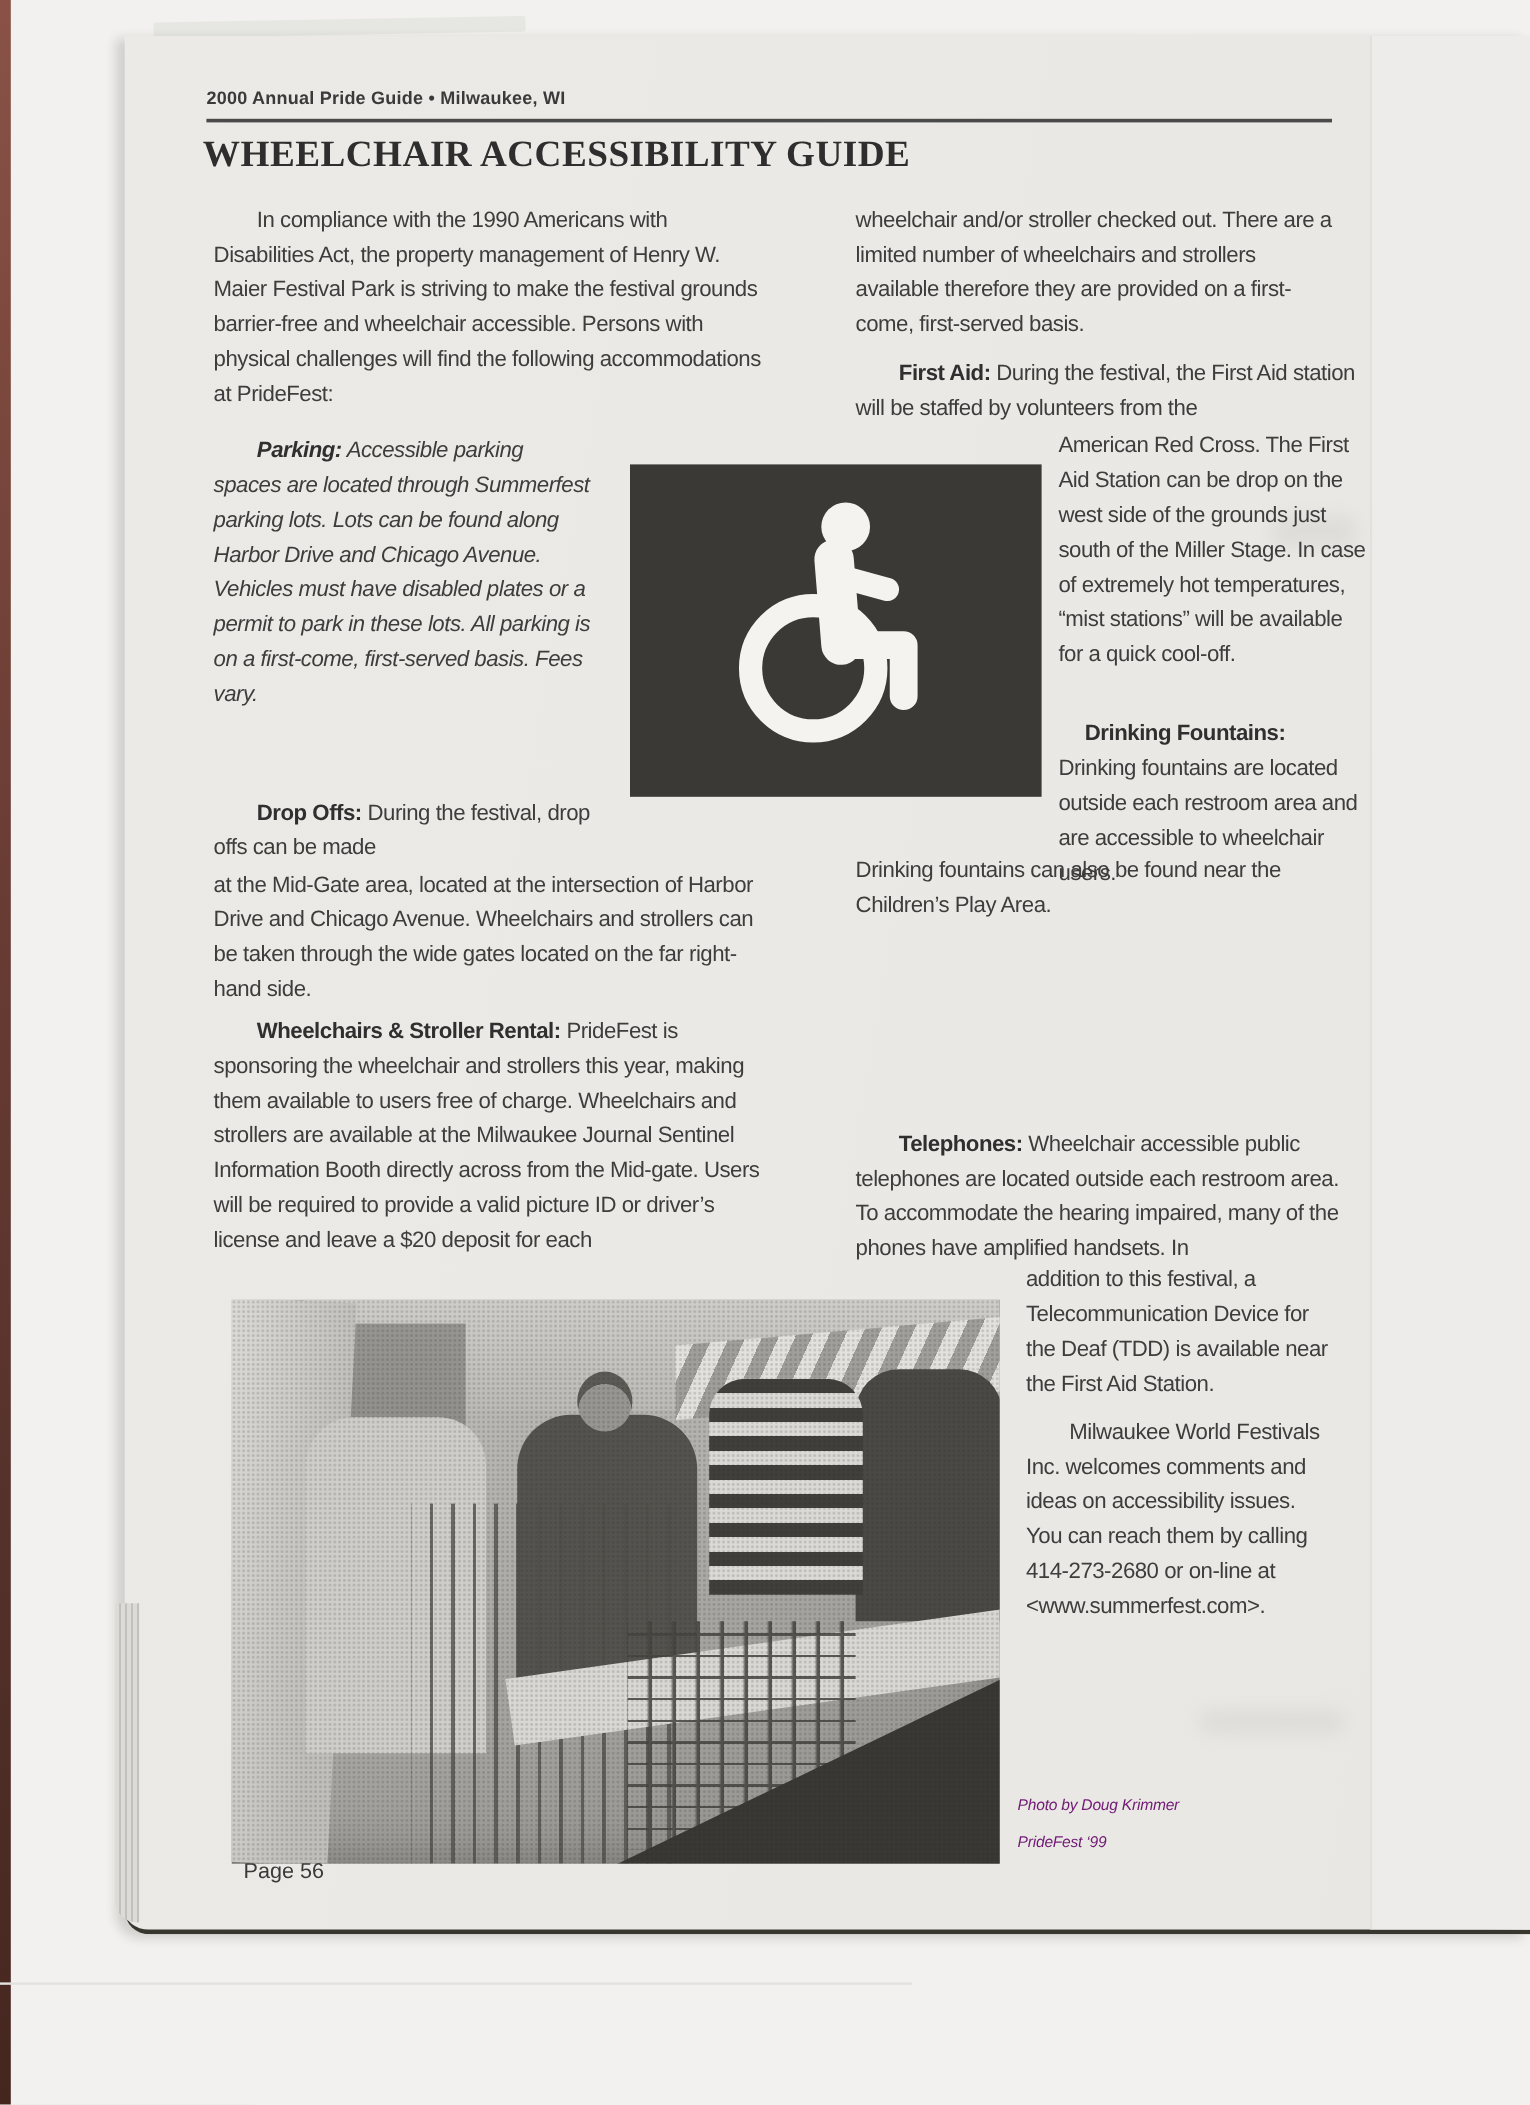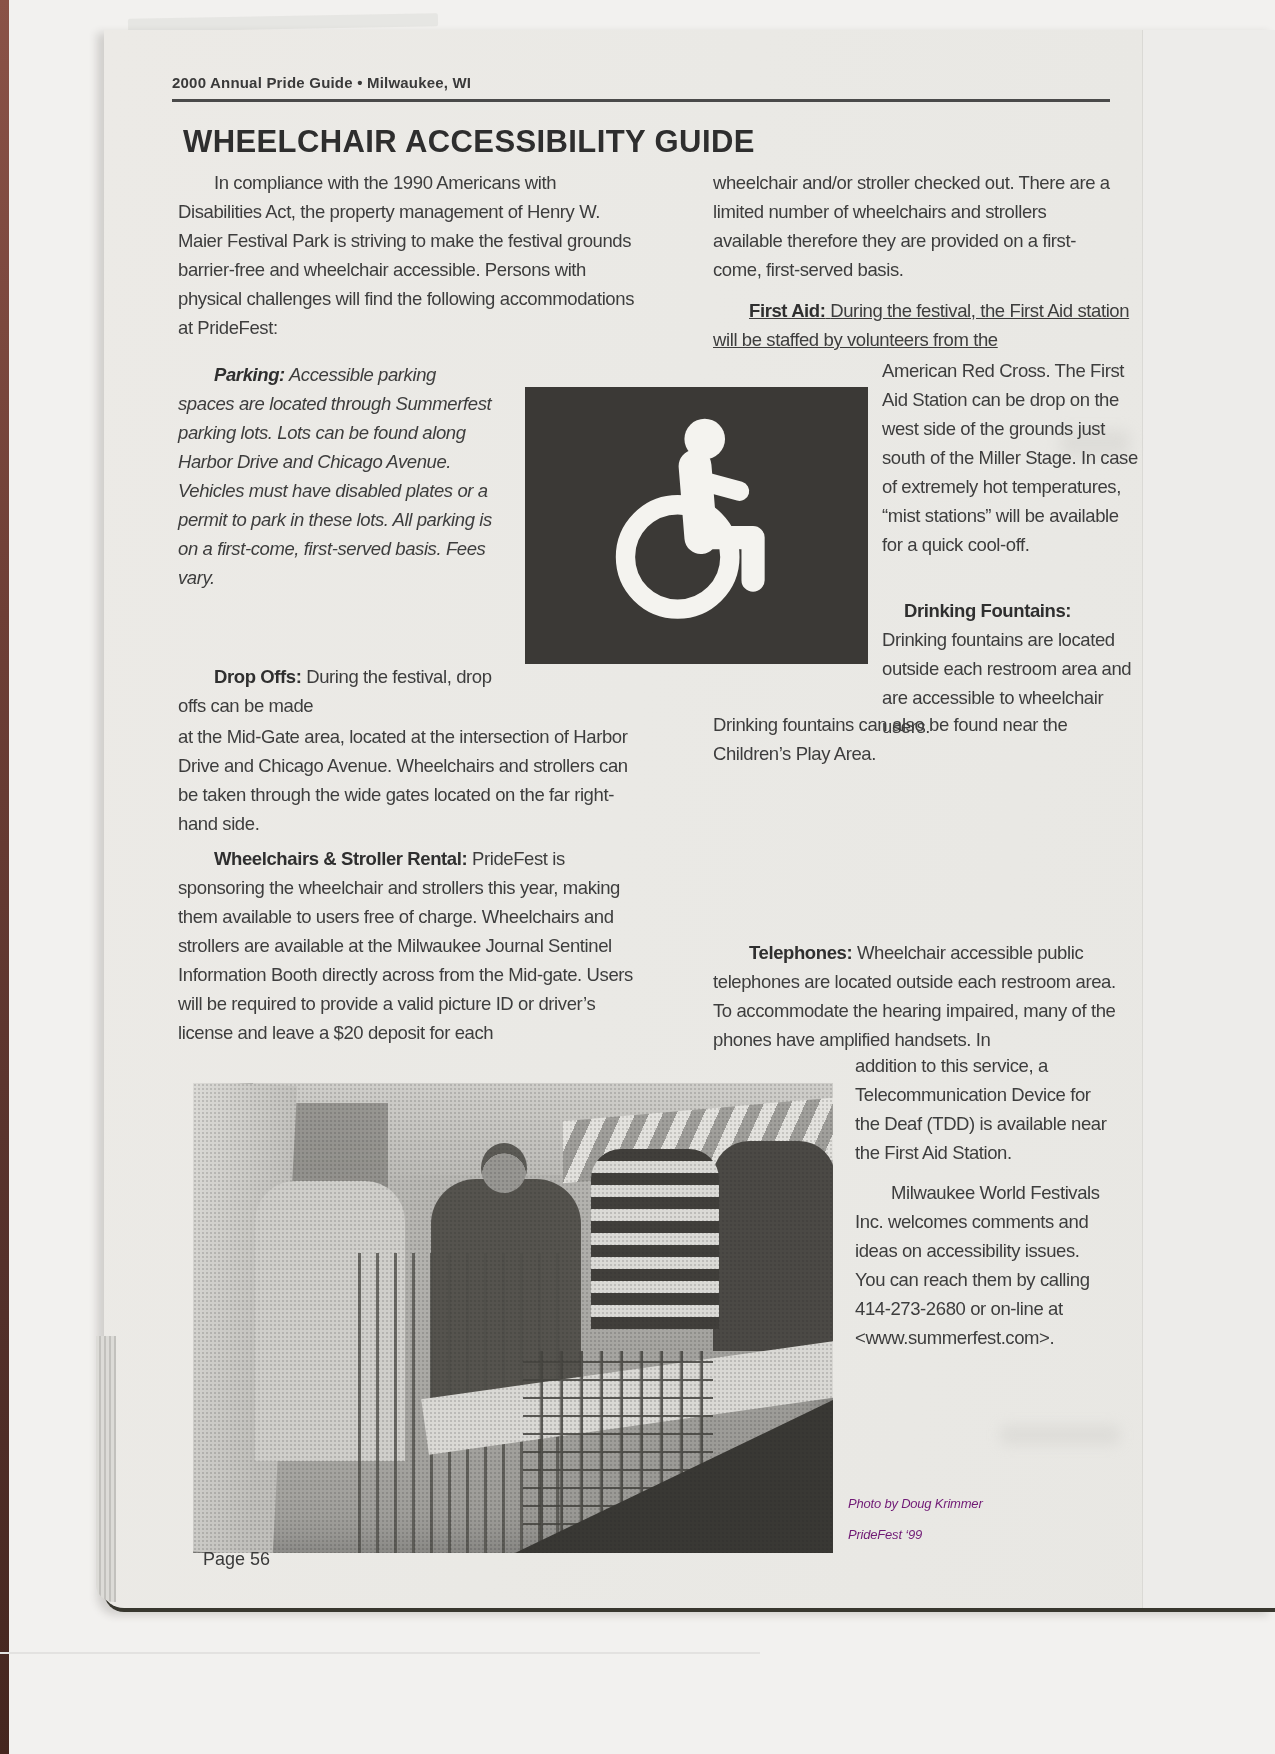--- a/index.html
+++ b/index.html
@@ -92,21 +92,21 @@
   <div class="top-page-edge"></div>
 
   <div class="booklet"></div>
   <div class="page-stack"></div>
   <div class="right-page-margin"></div>
   <div class="bleed-smudge" style="left:1060px;top:430px;width:70px;height:26px;"></div>
   <div class="bleed-smudge" style="left:1000px;top:1425px;width:120px;height:20px;"></div>
 
   <div class="kicker">2000 Annual Pride Guide • Milwaukee, WI</div>
   <div class="rule"></div>
-  <h1 class="headline" style="margin:14px;">WHEELCHAIR ACCESSIBILITY GUIDE</h1>
+  <h1 class="headline" style="margin:0;font-family:Liberation Serif, serif;">WHEELCHAIR ACCESSIBILITY GUIDE</h1>
 
   <p class="para ind" style="left:178px;top:168px;width:458px;margin:0;">In compliance with the 1990 Americans with Disabilities Act, the property management of Henry W. Maier Festival Park is striving to make the festival grounds barrier-free and wheelchair accessible. Persons with physical challenges will find the following accommodations at PrideFest:</p>
 
   <p class="para ind" style="left:178px;top:360px;width:315px;margin:0;font-style:italic;"><span class="lbl">Parking:</span>
     <span>Accessible parking spaces are located through Summerfest parking lots. Lots can be found along Harbor Drive and Chicago Avenue. Vehicles must have disabled plates or a permit to park in these lots. All parking is on a first-come, first-served basis. Fees vary.</span></p>
 
   <p class="para ind" style="left:178px;top:662px;width:315px;margin:0;"><span class="lbl">Drop Offs:</span>
     <span>During the festival, drop offs can be made</span></p>
 
   <p class="para" style="left:178px;top:722px;width:458px;margin:0;">at the Mid-Gate area, located at the intersection of Harbor Drive and Chicago Avenue. Wheelchairs and strollers can be taken through the wide gates located on the far right-hand side.</p>
@@ -121,35 +121,35 @@
         <path d="M59 29 L62 66" stroke-width="17"></path>
         <path d="M60 36 L82 42" stroke-width="10"></path>
         <path d="M62 66 L89 66 L89 88" stroke-width="12"></path>
       </g>
       <circle cx="64" cy="15" r="10.5" fill="#f4f3ef"></circle>
     </svg>
   </div>
 
   <p class="para" style="left:713px;top:168px;width:404px;margin:0;">wheelchair and/or stroller checked out. There are a limited number of wheelchairs and strollers available therefore they are provided on a first-come, first-served basis.</p>
 
-  <p class="para ind" style="left:713px;top:296px;width:422px;margin:0;text-decoration:underline;"><span class="lbl">First Aid:</span>
+  <p class="para ind" style="left:713px;top:296px;width:422px;margin:0;"><span class="lbl">First Aid:</span>
     <span>During the festival, the First Aid station will be staffed by volunteers from the</span></p>
 
   <p class="para" style="left:882px;top:356px;width:258px;margin:0;">American Red Cross. The First Aid Station can be drop on the west side of the grounds just south of the Miller Stage. In case of extremely hot temperatures, “mist stations” will be available for a quick cool-off.</p>
 
   <p class="para" style="left:882px;top:596px;width:258px;margin:0;text-indent:22px;"><span class="lbl">Drinking Fountains:</span>
     <span>Drinking fountains are located outside each restroom area and are accessible to wheelchair users.</span></p>
 
   <p class="para" style="left:713px;top:710px;width:404px;margin:0;">Drinking fountains can also be found near the Children’s Play Area.</p>
 
 
   <p class="para ind" style="left:713px;top:938px;width:404px;margin:0;"><span class="lbl">Telephones:</span>
     <span>Wheelchair accessible public telephones are located outside each restroom area. To accommodate the hearing impaired, many of the phones have amplified handsets. In</span></p>
 
-  <p class="para" style="left:855px;top:1051px;width:258px;margin:0;">addition to this service, a Telecommunication Device for the Deaf (TDD) is available near the First Aid Station.</p>
+  <p class="para" style="left:855px;top:1051px;width:258px;margin:0;">addition to this festival, a Telecommunication Device for the Deaf (TDD) is available near the First Aid Station.</p>
 
   <p class="para ind" style="left:855px;top:1178px;width:258px;margin:0;">Milwaukee World Festivals Inc. welcomes comments and ideas on accessibility issues. You can reach them by calling 414-273-2680 or on-line at &lt;www.summerfest.com&gt;.</p>
 
   <div class="photo">
     <div class="ph ph-skyline"></div>
     <div class="ph ph-booth-left"></div>
     <div class="ph ph-awning"></div>
     <div class="ph ph-pole"></div>
     <div class="ph ph-person-light"></div>
     <div class="ph ph-person-right"></div>

